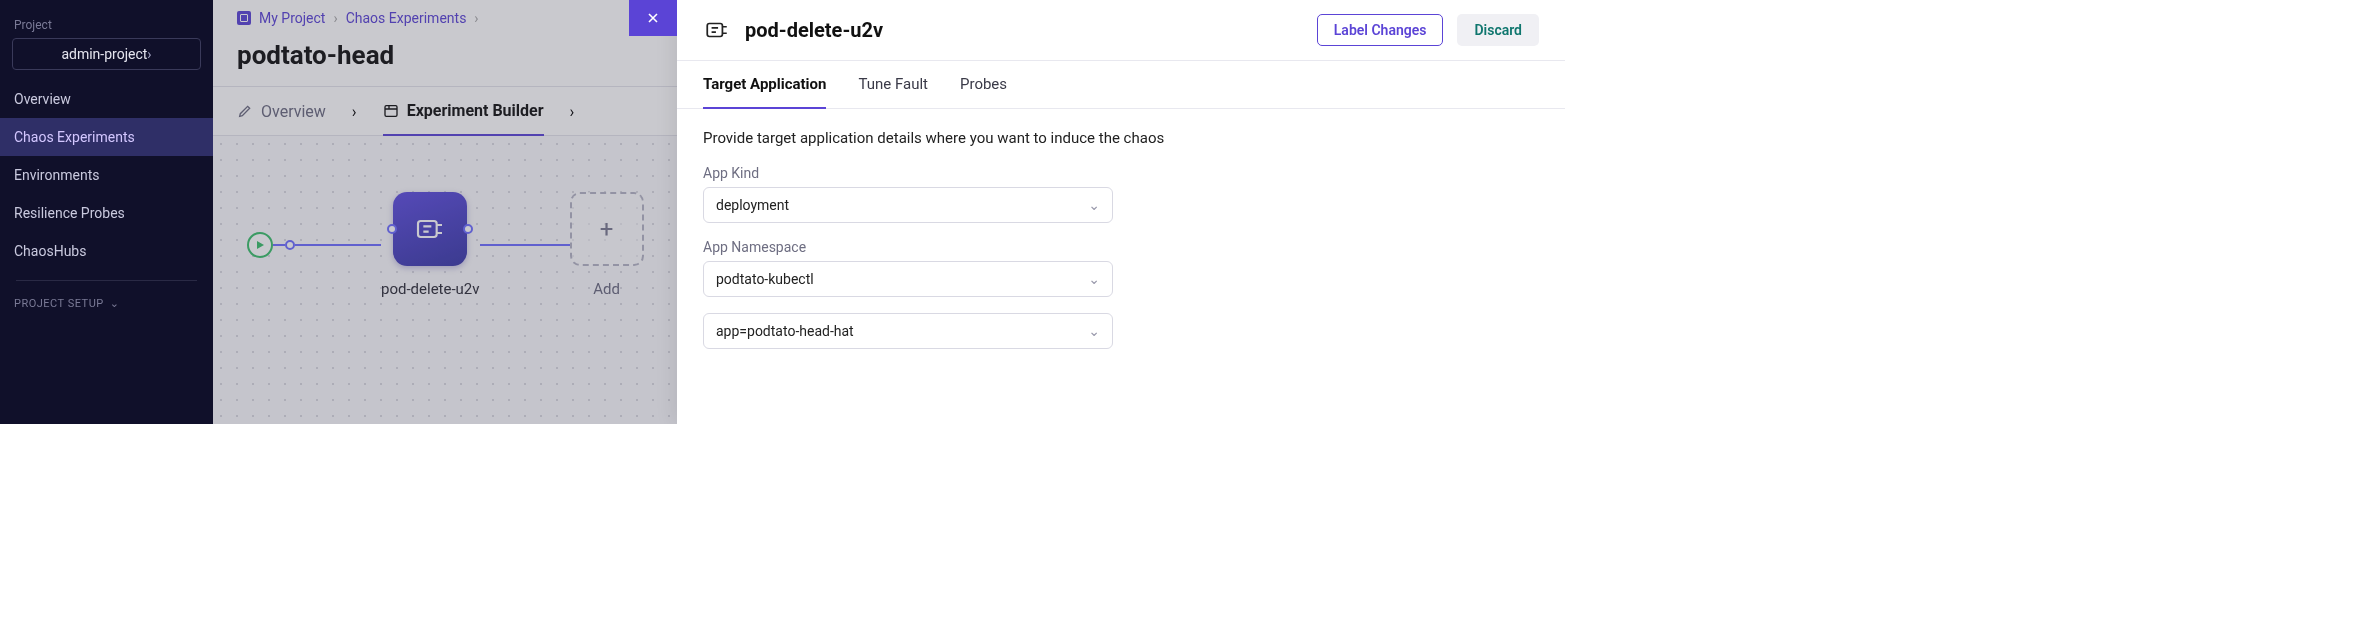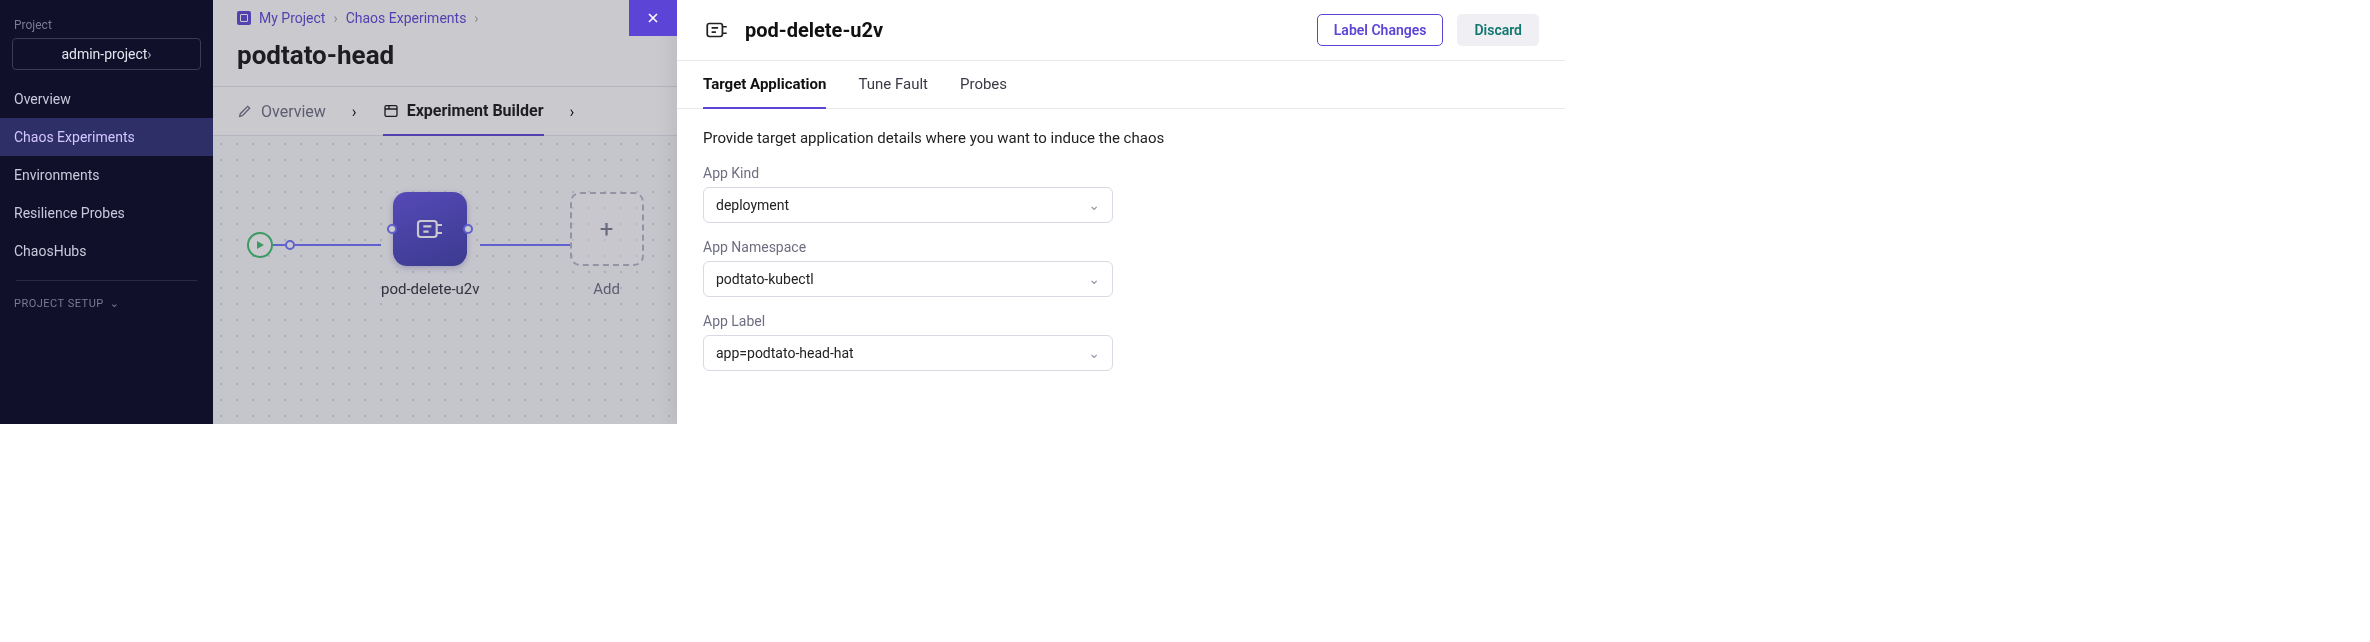--- a/index.html
+++ b/index.html
@@ -192,21 +192,20 @@
 
       <div class="field">
         <div class="field-label">App Namespace</div>
         <div class="select">
           <span>podtato-kubectl</span>
           <span class="chev">⌄</span>
         </div>
       </div>
 
       <div class="field">
-        <div class="field-label">App Label</div>
         <div class="select">
           <span>app=podtato-head-hat</span>
           <span class="chev">⌄</span>
         </div>
       </div>
 
     </div>
   </section>
 
 </main>

